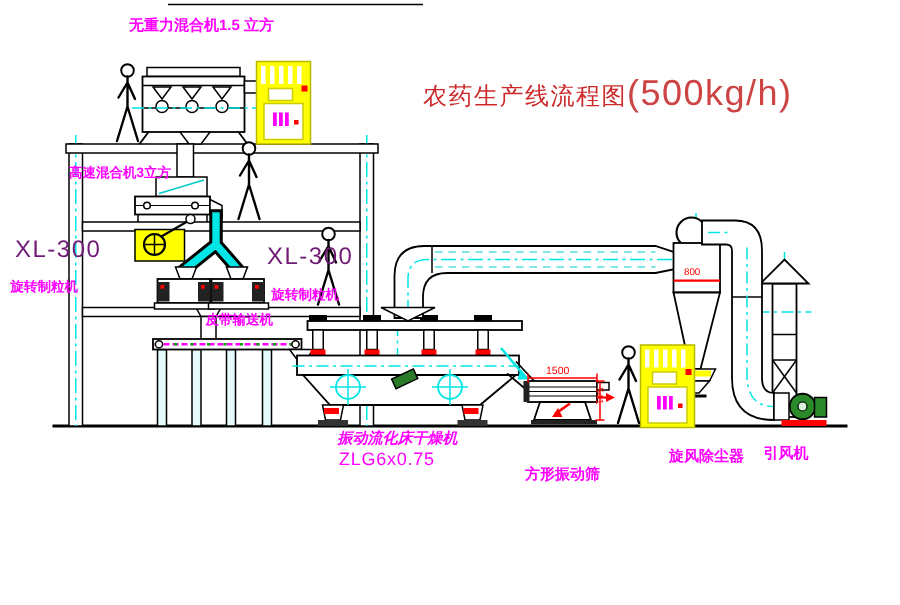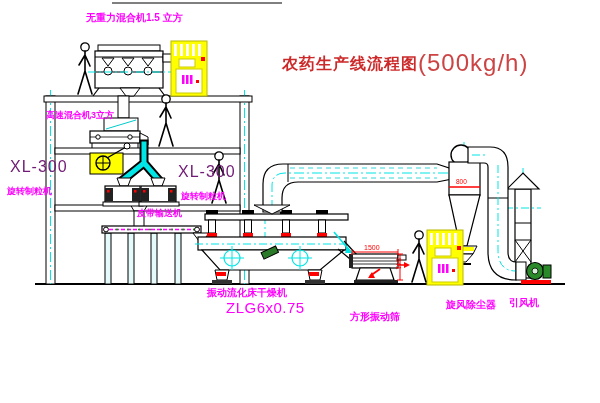--- a/index.html
+++ b/index.html
@@ -2,24 +2,24 @@
 <html><head>
 <meta charset="utf-8">
 <style>
   html,body{margin:0;padding:0;background:#fff;}
   .stage{position:relative;width:600px;height:403px;background:#ffffff;overflow:hidden;
          font-family:"Liberation Sans", sans-serif;}
   .stage svg{position:absolute;left:0;top:0;}
   .lbl{position:absolute;white-space:nowrap;line-height:1;}
   .mag-bold{color:#ff00ff;font-weight:bold;font-size:9px;}
   .model-big{color:#701a75;font-size:16px;letter-spacing:1px;}
-  .model-mid{color:#ff00ff;font-size:15px;letter-spacing:0.5px;}
+  .model-mid{color:#ff00ff;font-size:12px;letter-spacing:0.5px;}
   .dim{color:#ff0000;font-size:7px;}
   .title-wrap{position:absolute;left:282px;top:49px;display:flex;align-items:flex-start;}
-  .title-cn{color:#cc2a2a;font-weight:bold;font-size:16px;letter-spacing:1px;padding-top:5px;}
+  .title-cn{color:#cc2a2a;font-weight:normal;font-size:16px;letter-spacing:1px;padding-top:5px;}
   .title-cap{color:#cc4444;font-size:24px;letter-spacing:1px;}
 </style>
 </head>
 <body>
 
 <div class="stage">
 
 <svg width="600" height="403" viewBox="0 0 600 403">
   <defs>
     <g id="person">
@@ -264,21 +264,21 @@
 <div class="lbl mag-bold" style="left:46px;top:111px;">高速混合机3立方</div>
 
 <div class="lbl model-big" style="left:10px;top:159px;">XL-300</div>
 <div class="lbl mag-bold" style="left:7px;top:187px;">旋转制粒机</div>
 
 <div class="lbl model-big" style="left:178px;top:164px;">XL-300</div>
 <div class="lbl mag-bold" style="left:181px;top:192px;">旋转制粒机</div>
 
 <div class="lbl mag-bold" style="left:137px;top:209px;">皮带输送机</div>
 
-<div class="lbl mag-bold" style="left:207px;top:288px;font-size:10px;">振动流化床干燥机</div>
+<div class="lbl mag-bold" style="left:225px;top:288px;font-size:10px;font-style:italic;">振动流化床干燥机</div>
 <div class="lbl model-mid" style="left:226px;top:300px;">ZLG6x0.75</div>
 
 <div class="lbl mag-bold" style="left:350px;top:288px;font-size:10px;margin-top:24px;">方形振动筛</div>
 
 <div class="lbl mag-bold" style="left:446px;top:300px;font-size:10px;">旋风除尘器</div>
 <div class="lbl mag-bold" style="left:509px;top:298px;font-size:10px;">引风机</div>
 
 <div class="lbl dim" style="left:364px;top:244px;">1500</div>
 <div class="lbl dim" style="left:402px;top:258px;transform:rotate(90deg);transform-origin:left top;">541</div>
 <div class="lbl dim" style="left:456px;top:179px;font-size:6.5px;">800</div>

